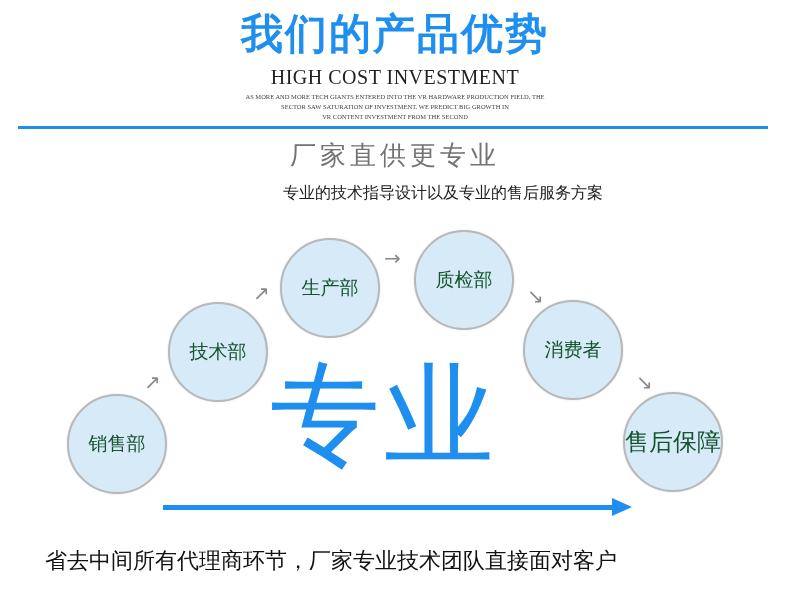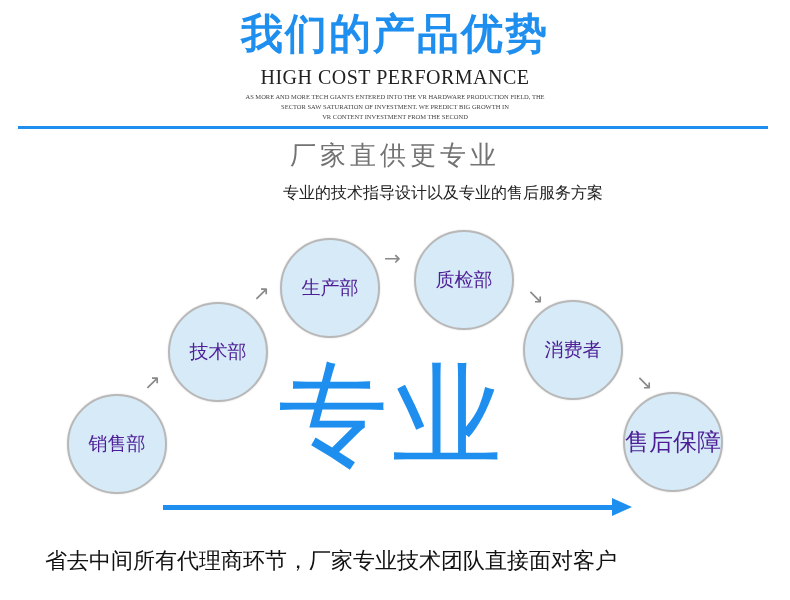--- a/index.html
+++ b/index.html
@@ -7,32 +7,32 @@
       font-family:"DejaVu Sans", sans-serif; }
     .abs { position:absolute; }
     .title-cn { left:0; width:790px; top:2px; text-align:center; font-size:42px; font-weight:bold; color:#1f8fef; letter-spacing:2px; line-height:64px; }
     .title-en { left:0; width:790px; top:66px; text-align:center; font-family:"Liberation Serif", serif; font-size:20px; color:#222; letter-spacing:0.5px; }
     .desc { left:0; width:790px; top:92px; text-align:center; font-family:"Liberation Serif", serif; font-size:6.5px; color:#444; line-height:10px; }
     .rule { left:18px; width:750px; top:126px; height:3px; background:#1f8fef; }
     .sub1 { left:0; width:790px; top:138px; text-align:center; font-size:26px; color:#737373; letter-spacing:4px; }
     .sub2 { left:0; width:790px; top:183px; text-align:center; font-size:16px; color:#222;padding-left:48px; }
     .circle { width:96px; height:96px; border-radius:50%; background:#d6eaf7; border:2px solid #b8b8b8;
       box-shadow:0 0 2px rgba(0,0,0,0.15); display:flex; align-items:center; justify-content:center;
-      font-size:19px; color:#4c1d95; }
+      font-size:19px; color:#14532d; }
     .arrow { font-size:20px; color:#8a8a8a; line-height:20px; }
-    .big { left:278px; top:355px; font-size:110px; color:#1f8fef; line-height:120px; letter-spacing:4px; }
+    .big { left:270px; top:355px; font-size:110px; color:#1f8fef; line-height:120px; letter-spacing:4px; }
     .line { left:163px; top:505px; width:455px; height:5px; background:#1f8fef; }
     .head { left:612px; top:498px; width:0; height:0; border-top:9px solid transparent; border-bottom:9px solid transparent; border-left:20px solid #1f8fef; }
     .bottom { left:0; width:662px; top:546px; text-align:center; font-size:22px; color:#111; }
   </style>
 </head>
 <body>
 
 <div class="abs title-cn">我们的产品优势</div>
-<div class="abs title-en">HIGH COST PERFORMANCE</div>
+<div class="abs title-en">HIGH COST INVESTMENT</div>
 <div class="abs desc">
   <div>AS MORE AND MORE TECH GIANTS ENTERED INTO THE VR HARDWARE PRODUCTION FIELD, THE</div>
   <div>SECTOR SAW SATURATION OF INVESTMENT. WE PREDICT BIG GROWTH IN</div>
   <div>VR CONTENT INVESTMENT FROM THE SECOND</div>
 </div>
 <div class="abs rule"></div>
 
 <div class="abs sub1">厂家直供更专业</div>
 <div class="abs sub2">专业的技术指导设计以及专业的售后服务方案</div>
 

